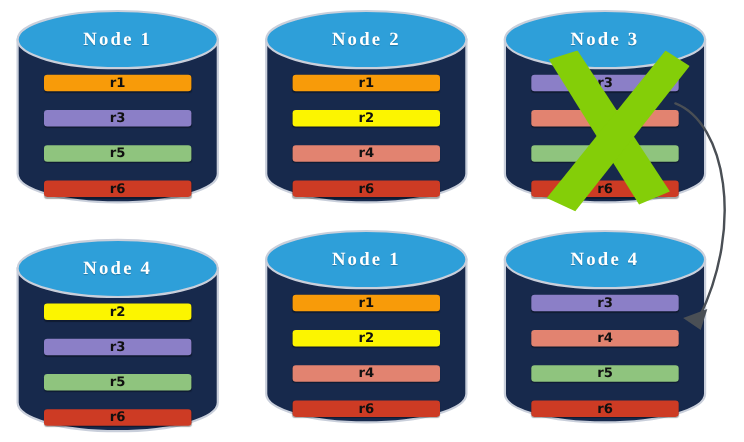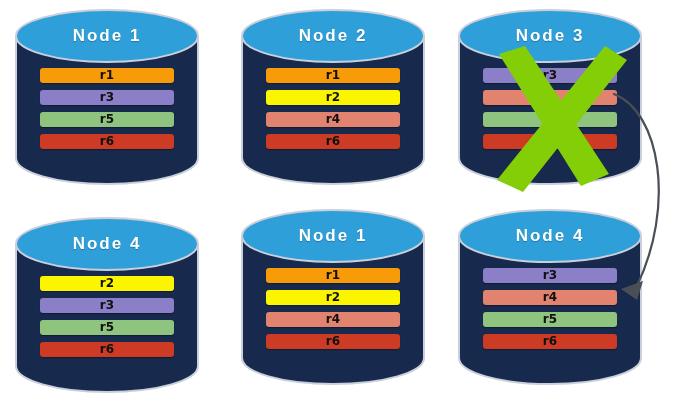--- a/index.html
+++ b/index.html
@@ -31,34 +31,34 @@
   .node-title {
     position: absolute;
     left: 0;
     top: 18px;
     width: 190px;
     text-align: center;
     color: #ffffff;
     font-size: 17px;
     font-weight: bold;
     letter-spacing: 2px;
-    font-family: Liberation Sans, sans-serif;
+    font-family: Liberation Serif, serif;
     text-shadow: 0 1px 1px rgba(0,0,0,0.25);
     pointer-events: none;
   }
   .bars {
     position: absolute;
     left: 28px;
     top: 60px;
     width: 134px;
   }
   .bar {
     position: relative;
     height: 15px;
-    margin-bottom: 7px;
+    margin-bottom: 17px;
     border-radius: 3px;
     box-shadow: 0 1px 1px rgba(0,0,0,0.35);
     padding-left: 40px;
   }
   .bar-label {
     position: absolute;
     left: 0;
     top: 0;
     width: 100%;
     height: 15px;

